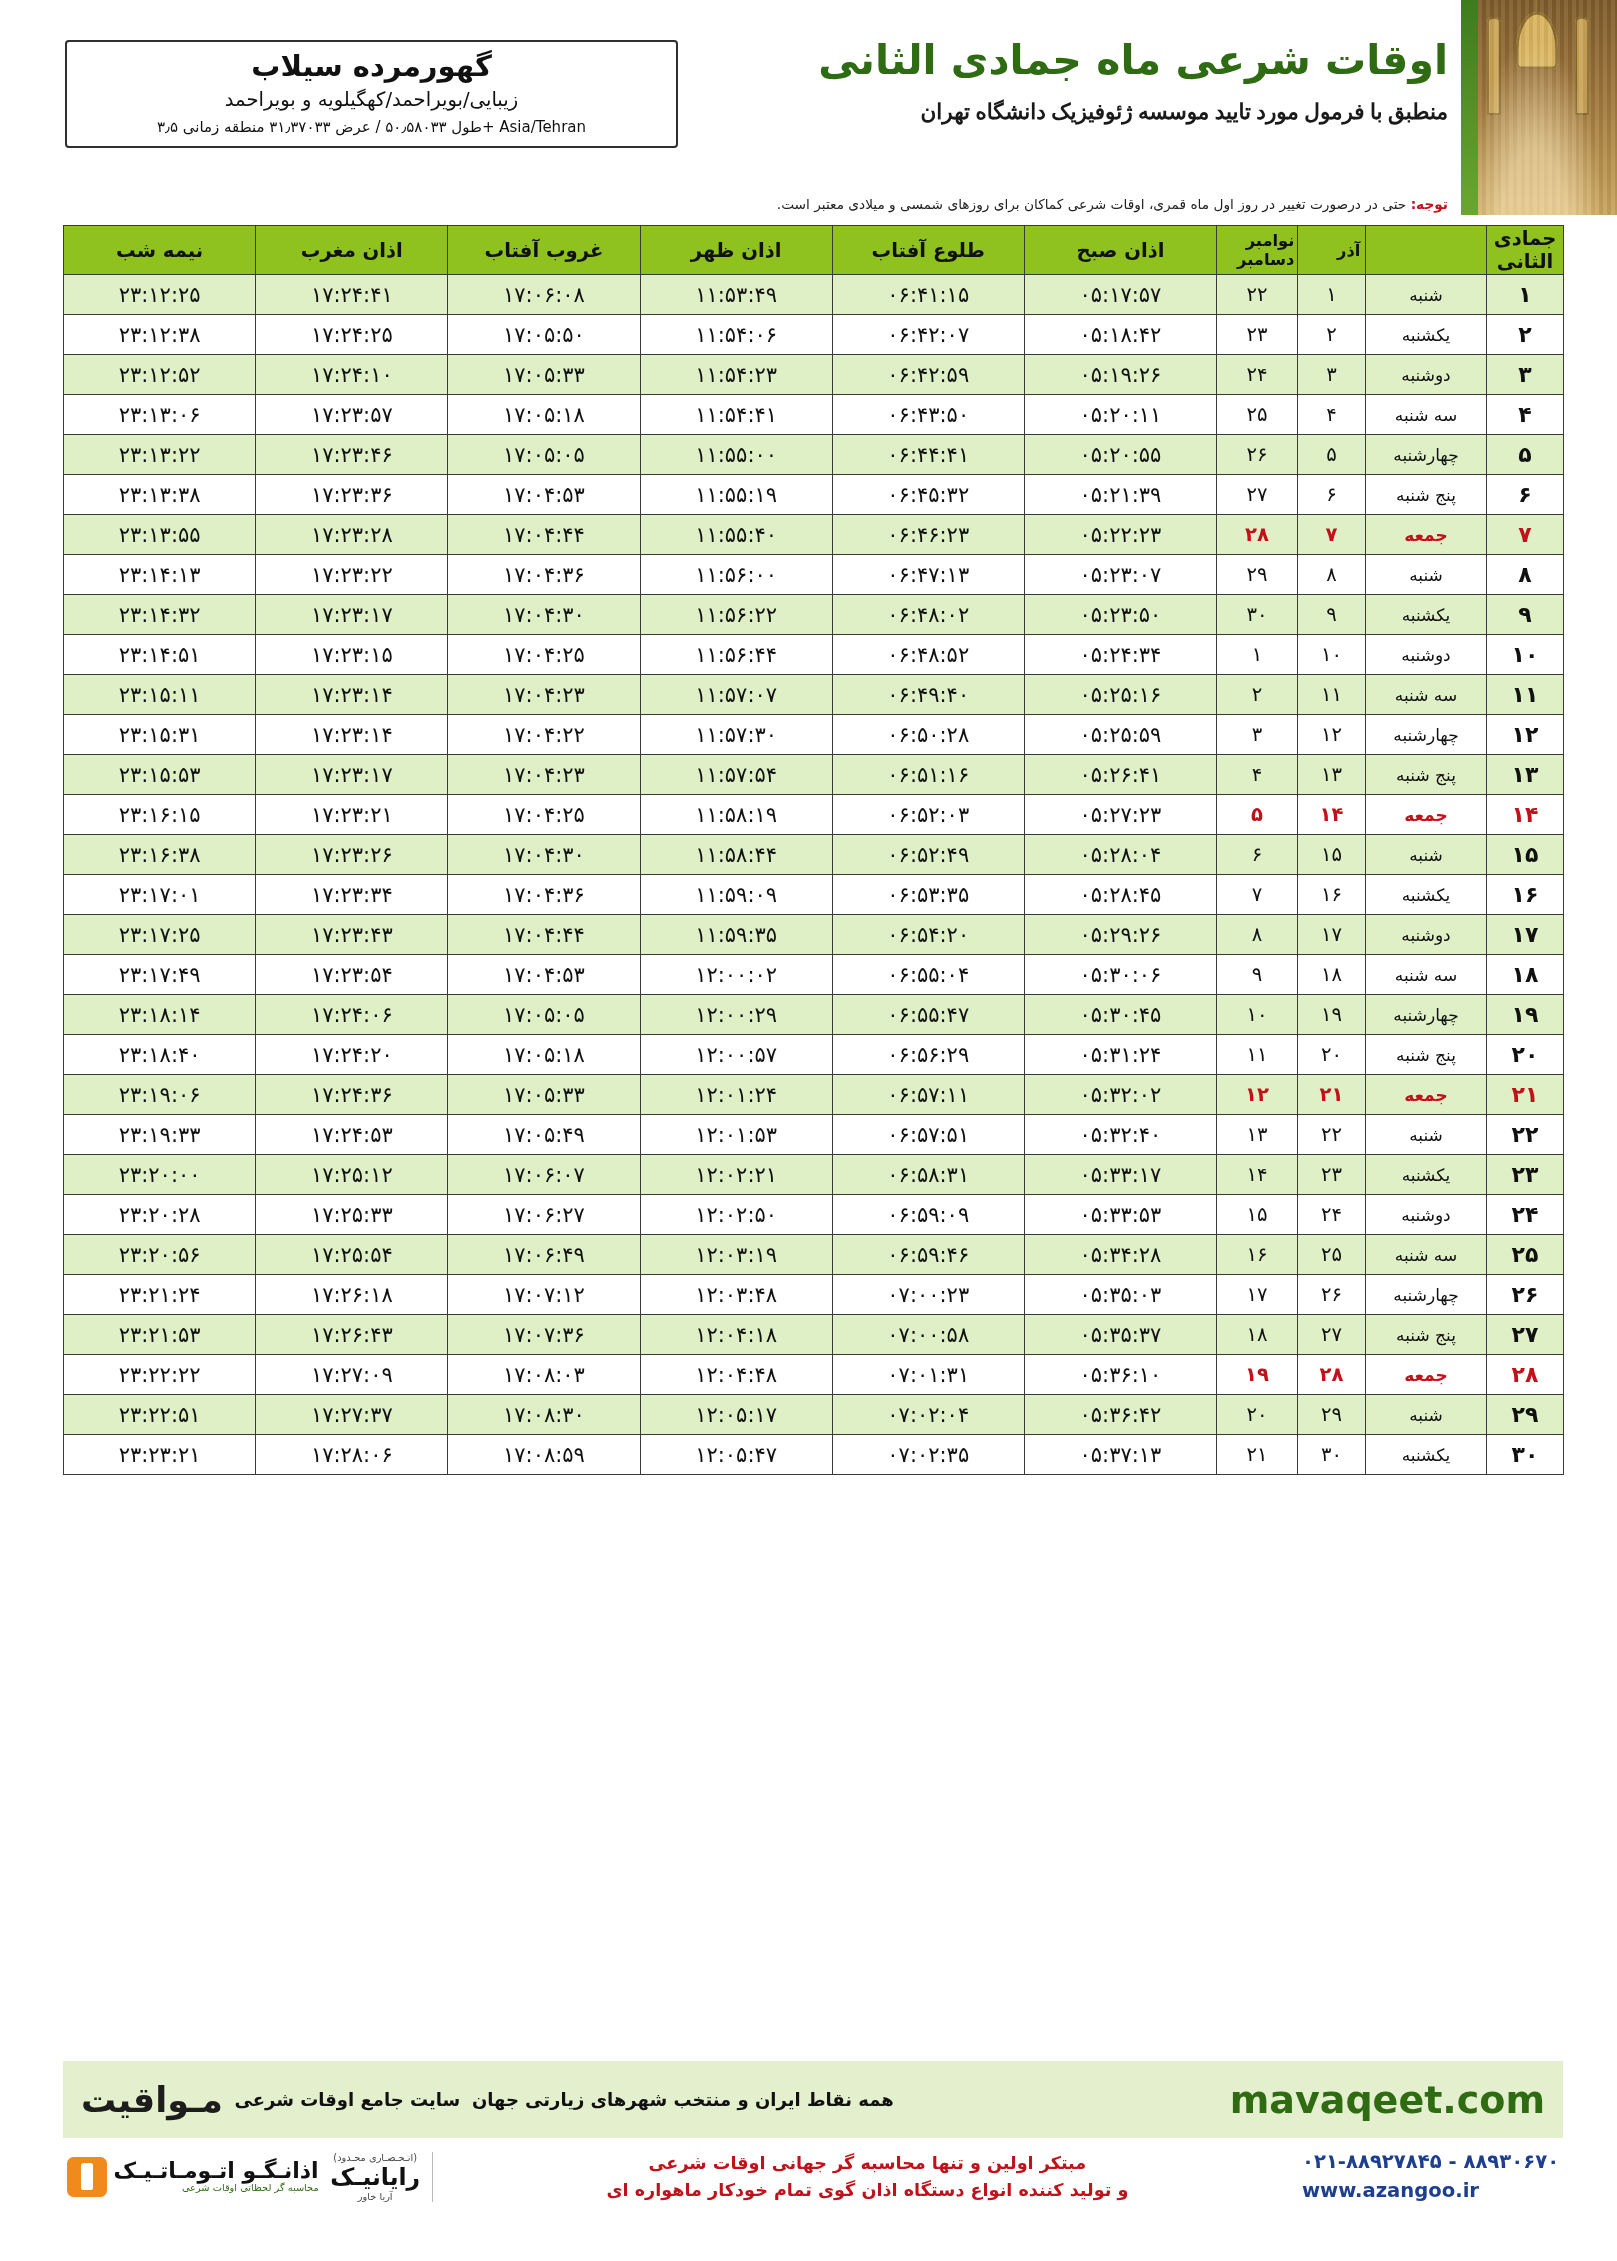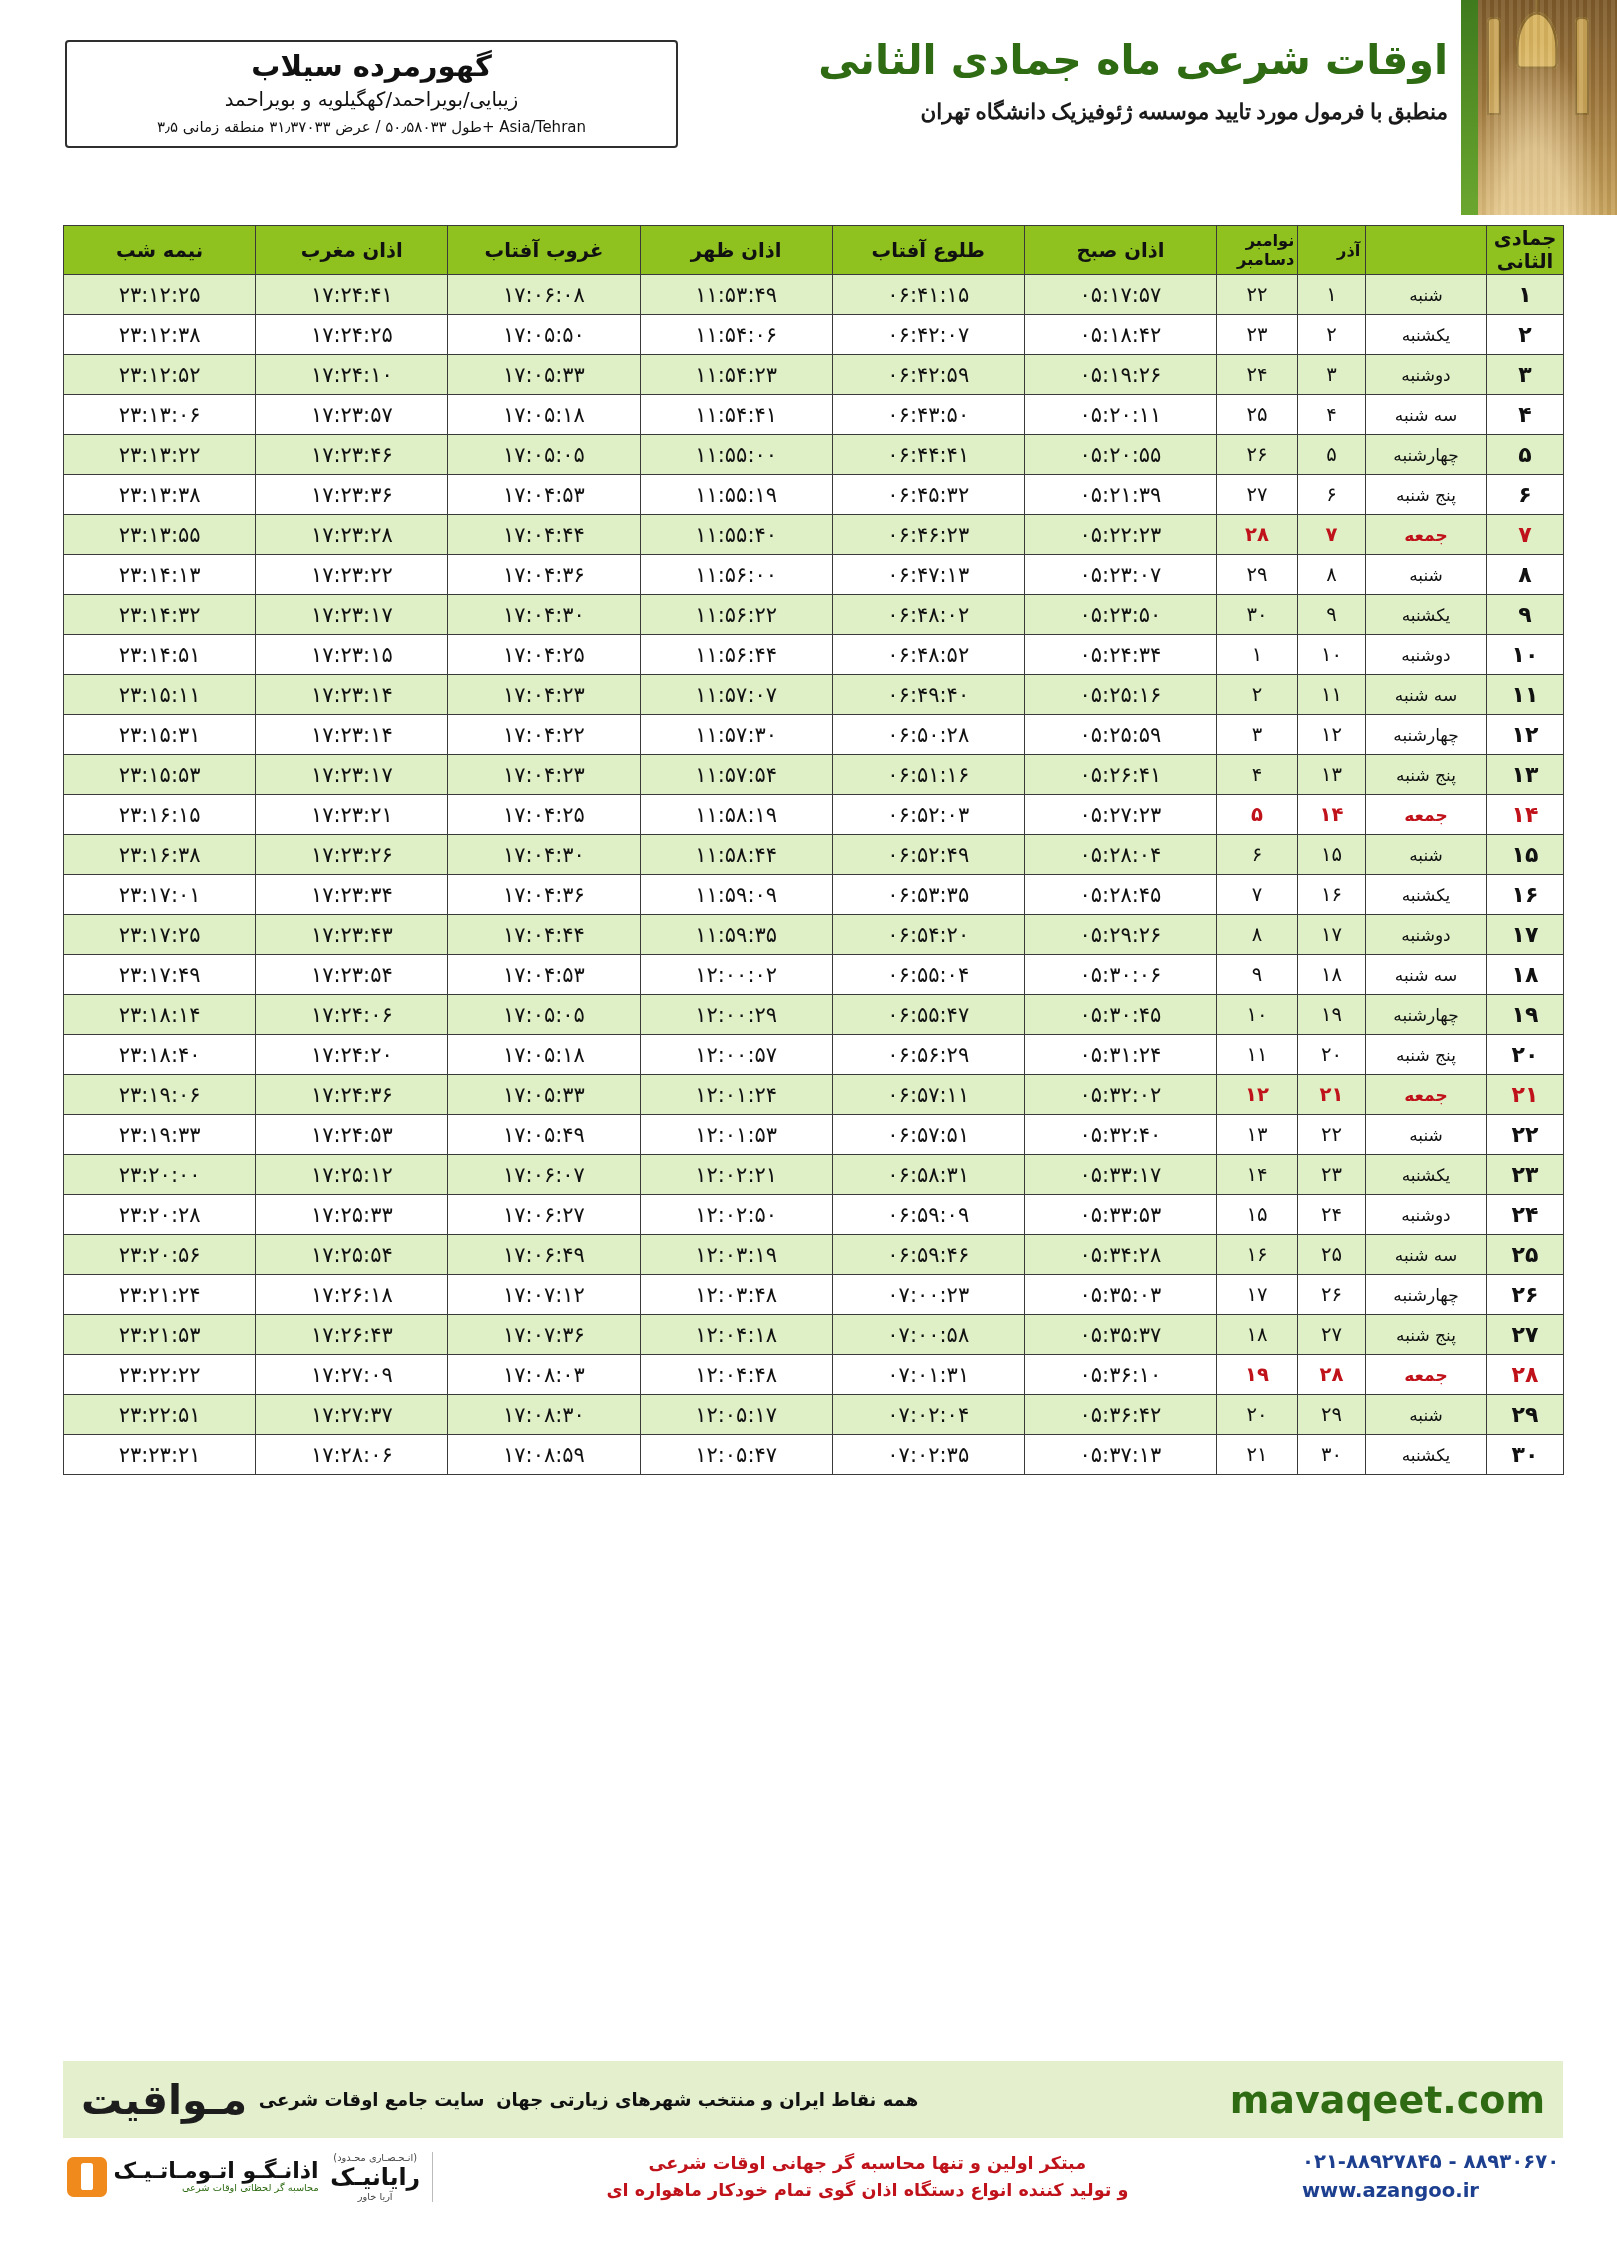--- a/index.html
+++ b/index.html
@@ -115,21 +115,21 @@
 
   
   .footer{
     position:absolute;left:63px;right:55px;bottom:63px;height:137px;
   }
   .footer-top{
     background:#e4f0cd;height:77px;display:flex;align-items:center;
     justify-content:space-between;padding:0 18px;box-sizing:border-box;
   }
   .brand-right{display:flex;align-items:center;gap:11.7px;}
-  .brand-mavaqeet{font-size:41px;font-weight:bold;color:#1d1d1d;}
+  .brand-mavaqeet{font-size:35px;font-weight:bold;color:#1d1d1d;}
   .brand-tag{font-size:18px;color:#111;font-weight:bold;}
   .brand-url{
     font-size:38px;font-weight:bold;color:#2e6b13;direction:ltr;
     font-family:"DejaVu Sans","Liberation Sans",sans-serif;
   }
   .footer-bottom{
     display:flex;align-items:center;justify-content:space-between;
     padding:10.4px 3.9px 0 3.9px;box-sizing:border-box;
   }
   .fb-left{direction:ltr;text-align:left;color:#1d3f8f;font-weight:bold;font-size:19.6px;line-height:1.45;}
@@ -171,20 +171,23 @@
       <div class="main-title">اوقات شرعی ماه جمادی الثانی</div>
       <div class="sub-title">منطبق با فرمول مورد تایید موسسه ژئوفیزیک دانشگاه تهران</div>
     </div>
 
     <div class="city-box">
       <div class="city-name">گهورمرده سیلاب</div>
       <div class="city-prov">زیبایی/بویراحمد/کهگیلویه و بویراحمد</div>
       <div class="city-geo">طول ۵۰٫۵۸۰۳۳ / عرض ۳۱٫۳۷۰۳۳ منطقه زمانی ۳٫۵+ Asia/Tehran</div>
     </div>
 
+    <div class="note-line">
+      <b>توجه:</b><span> حتی در درصورت تغییر در روز اول ماه قمری، اوقات شرعی کماکان برای روزهای شمسی و میلادی معتبر است.</span>
+    </div>
   </div>
 
   <div class="table-wrap">
     <table>
       <colgroup>
         <col class="col-idx">
           <col class="col-day">
           <col class="col-azar">
           <col class="col-nov">
         <col class="col-time">

